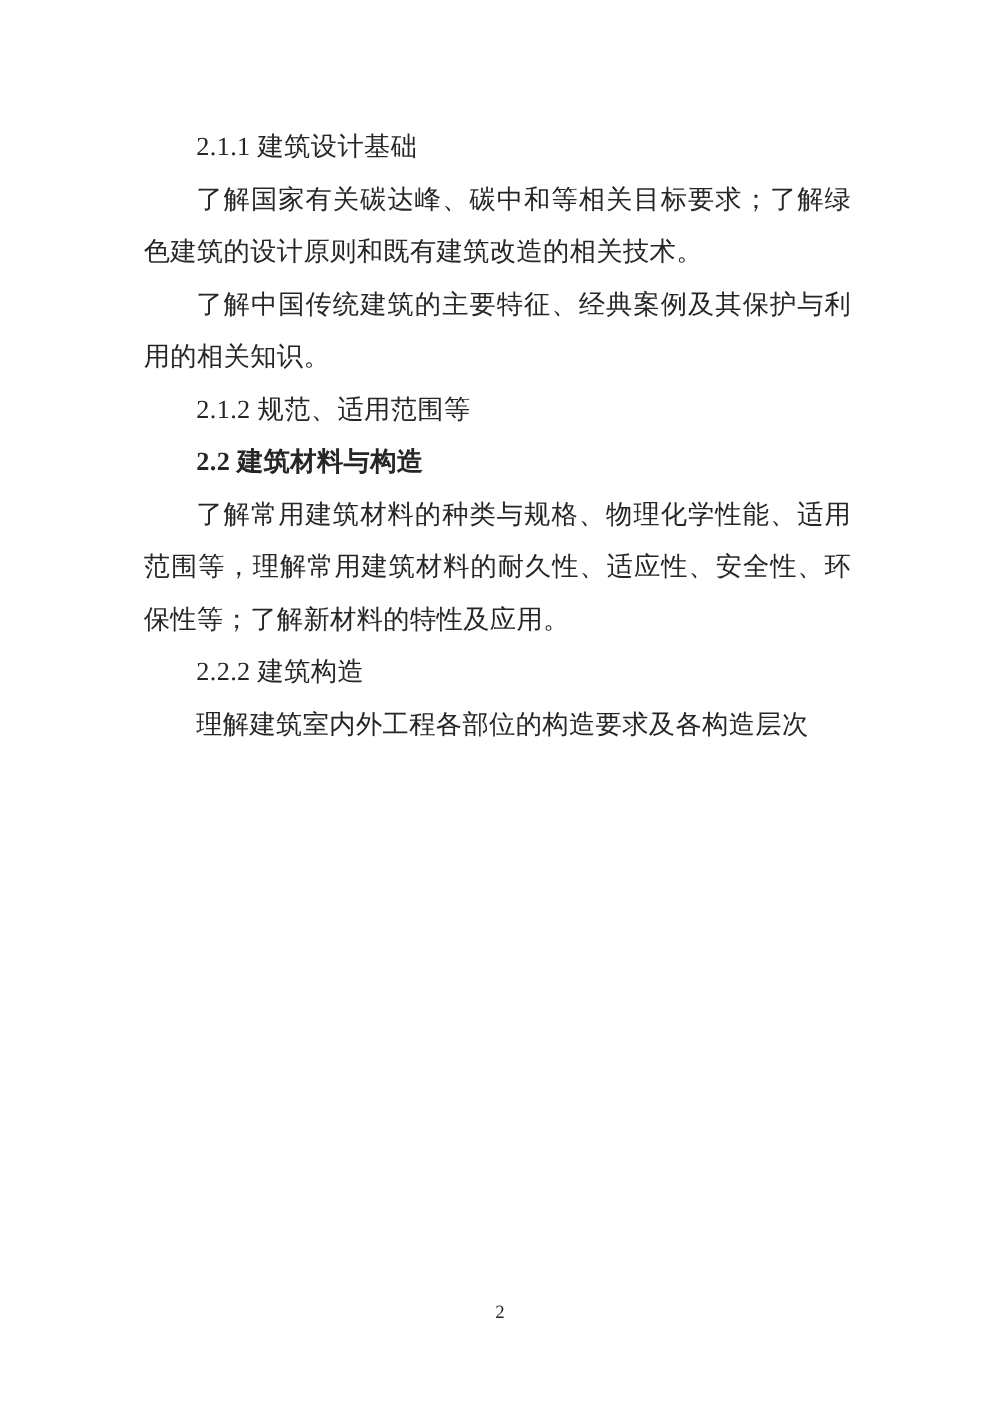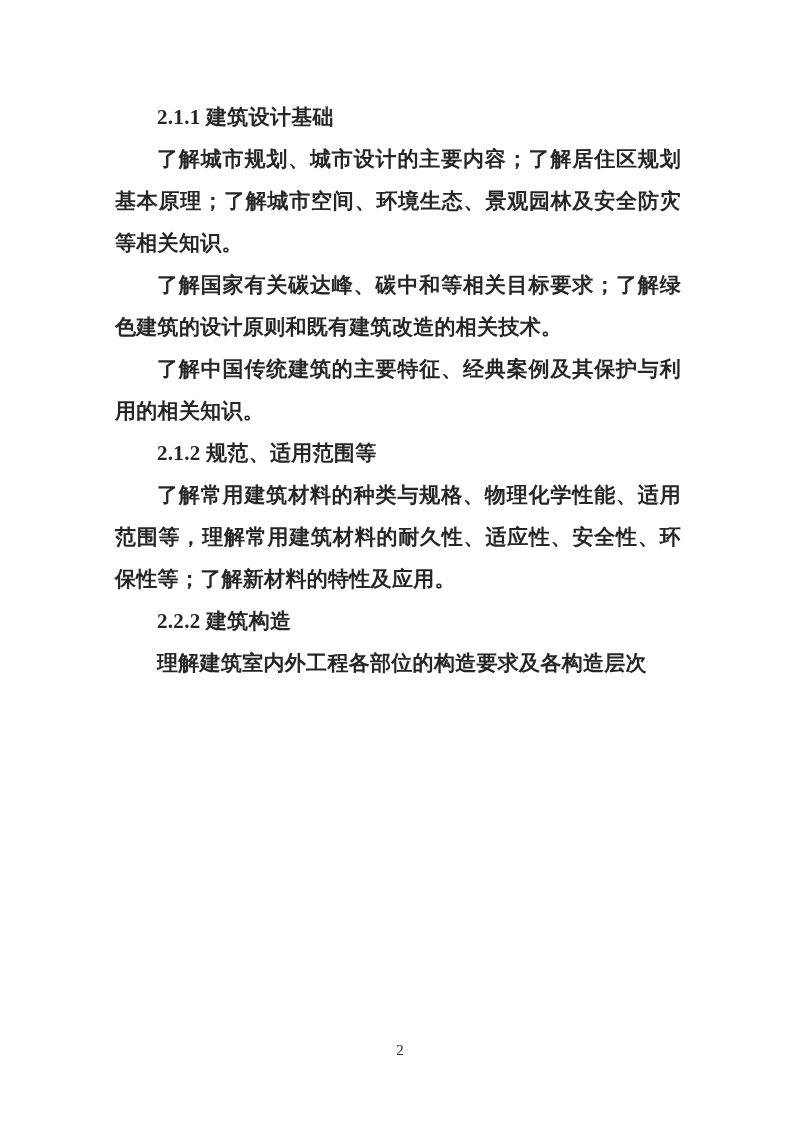--- a/index.html
+++ b/index.html
@@ -24,21 +24,21 @@
     position: absolute;
     top: 96px;
     left: 115px;
     width: 566px;
   }
   .blk {
     margin: 0;
     padding: 0;
     font-size: 21px;
     line-height: 42px;
-    font-weight: bold;
+    font-weight: normal;
     text-indent: 2em;
     text-align: justify;
     text-justify: inter-character;
     letter-spacing: 0.3px;
     word-break: break-all;
   }
   h2.blk {
     font-weight: bold;
     text-align: left;
   }
@@ -55,22 +55,22 @@
     line-height: 24px;
     color: #262626;
   }
 </style>
 </head>
 <body>
 
 <div class="page">
   <div class="content">
     <h3 class="blk">2.1.1 建筑设计基础</h3>
-    <p class="blk">了解城市规划、城市设计的主要内容；了解居住区规划基本原理；了解城市空间、环境生态、景观园林及安全防灾等相关知识。</p>
     <p class="blk">了解国家有关碳达峰、碳中和等相关目标要求；了解绿色建筑的设计原则和既有建筑改造的相关技术。</p>
     <p class="blk">了解中国传统建筑的主要特征、经典案例及其保护与利用的相关知识。</p>
     <h3 class="blk">2.1.2 规范、适用范围等</h3>
+    <h2 class="blk">2.2 建筑材料与构造</h2>
     <p class="blk">了解常用建筑材料的种类与规格、物理化学性能、适用范围等，理解常用建筑材料的耐久性、适应性、安全性、环保性等；了解新材料的特性及应用。</p>
     <h3 class="blk">2.2.2 建筑构造</h3>
     <p class="blk">理解建筑室内外工程各部位的构造要求及各构造层次</p>
   </div>
   <div class="pagenum">2</div>
 </div>
 
 </body></html>

